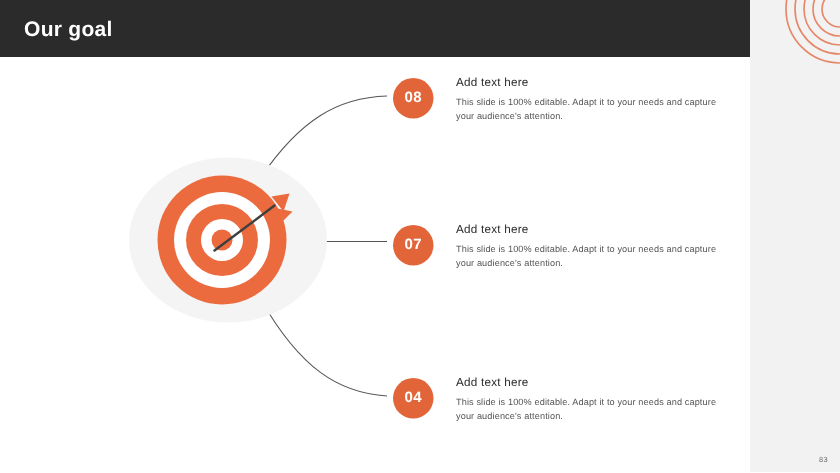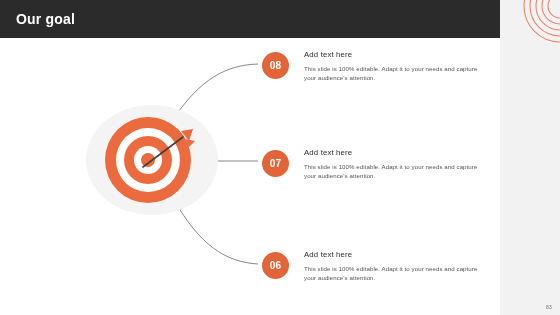--- a/index.html
+++ b/index.html
@@ -235,21 +235,21 @@
 
   <div class="item item-2">
     <div class="num-badge">07</div>
     <div class="item-text">
       <div class="item-title">Add text here</div>
       <div class="item-body">This slide is 100% editable. Adapt it to your needs and capture your audience's  attention.</div>
     </div>
   </div>
 
   <div class="item item-3">
-    <div class="num-badge">06</div>
+    <div class="num-badge">04</div>
     <div class="item-text">
       <div class="item-title">Add text here</div>
       <div class="item-body">This slide is 100% editable. Adapt it to your needs and capture your audience's  attention.</div>
     </div>
   </div>
 
   <div class="page-number">83</div>
 
 </div>
 

